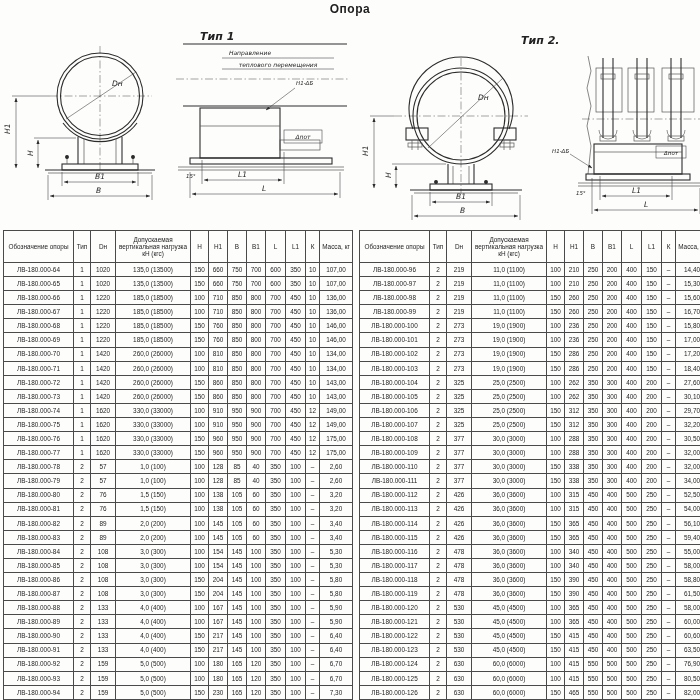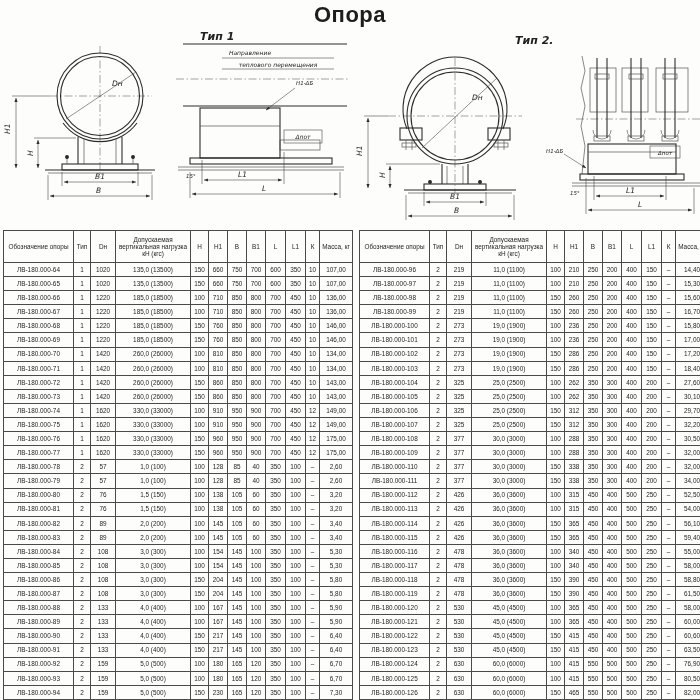--- a/index.html
+++ b/index.html
@@ -1,20 +1,20 @@
 <!DOCTYPE html>
 <html><head>
 <meta charset="utf-8">
 <style>
   html,body{margin:0;padding:0;background:#e9e9e9;}
   #page{width:700px;height:700px;background:#fdfdfc;position:relative;overflow:hidden;
         font-family:"Liberation Sans",sans-serif;color:#1d1d1d;}
   #title{position:absolute;top:2px;left:0;width:100%;text-align:center;
-         font-size:22px;font-weight:bold;letter-spacing:0.5px;}
-  #drawings{position:absolute;top:24px;left:0;width:700px;height:204px;display:flex;}
+         font-size:12px;font-weight:bold;letter-spacing:0.5px;}
+  #drawings{position:absolute;top:24px;left:0;width:700px;height:204px;display:flex;gap:6px;}
   #drawings svg{flex:0 0 350px;}
   svg text{font-family:"DejaVu Sans",sans-serif;fill:#222;}
   .dlbl{font-style:italic;font-weight:bold;font-size:11px;}
   .dim{font-style:italic;font-size:7.5px;}
   .sm{font-style:italic;font-size:6px;}
   .xs{font-style:italic;font-size:5.5px;}
   .med{stroke:#2c2c2c;stroke-width:1.1;fill:none;}
   .thin{stroke:#3a3a3a;stroke-width:0.55;fill:none;}
   .dash{stroke:#4a4a4a;stroke-width:0.5;stroke-dasharray:8 2.5 1.5 2.5;fill:none;}
   .lt{stroke:#555;stroke-width:0.7;fill:none;}

